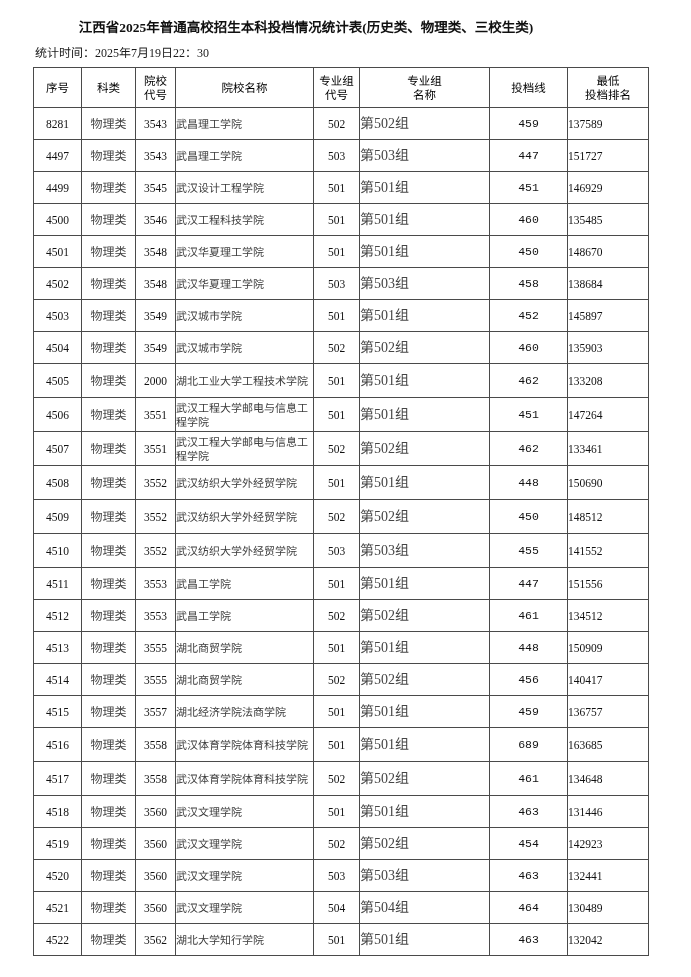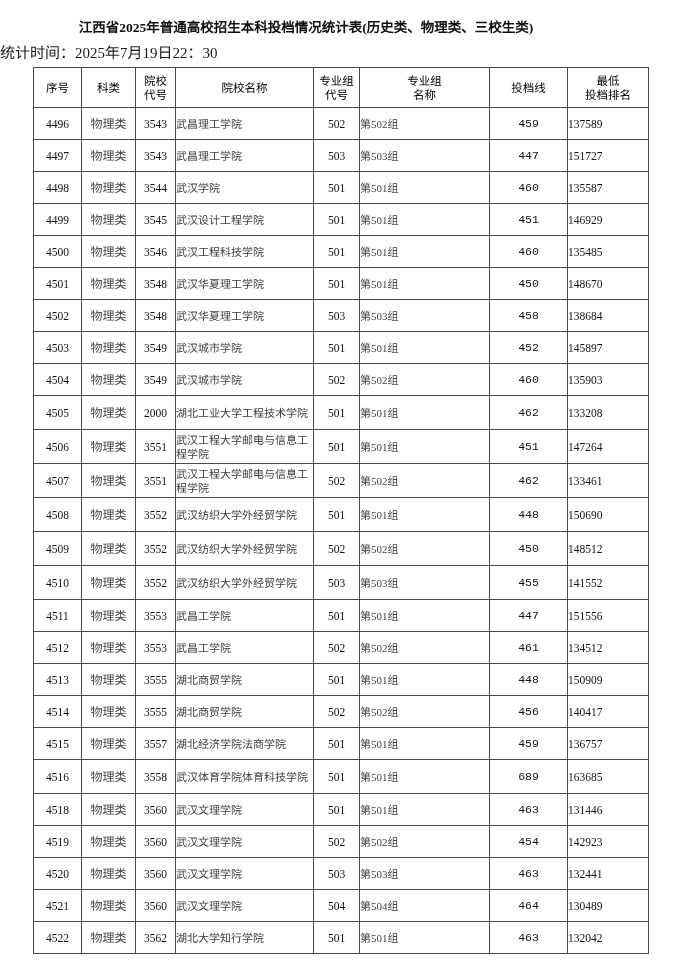--- a/index.html
+++ b/index.html
@@ -25,22 +25,23 @@
     text-align: center;
     font-size: 13.5px;
     font-weight: bold;
     letter-spacing: 0px;
     margin: 0;
     padding-top: 19px;
     line-height: 18px;
     color: #101010;
   }
   .timestamp {
-    font-size: 15px;
+    font-size: 12px;
     margin: 0;
+    padding-left: 35px;
     padding-top: 9px;
     line-height: 14px;
     color: #1a1a1a;
     letter-spacing: 0px;
   }
   .table-wrap {
     padding-top: 7px;
     padding-left: 33px;
     padding-right: 43px;
   }
@@ -96,21 +97,21 @@
     padding-left: 3px;
     line-height: 15px;
   }
   td.c-group-code {
     text-align: center;
     font-size: 11.5px;
     color: #111111;
   }
   td.c-group-name {
     text-align: left;
-    font-size: 11px;
+    font-size: 14px;
     color: #454545;
     padding-left: 5px;
   }
   td.c-score {
     text-align: center;
     font-size: 11.5px;
     color: #111111;
     font-family: Liberation Mono, monospace;
   }
   td.c-rank {
@@ -175,50 +176,40 @@
               <span class="hdr-line">投档线</span>
             </th>
             <th>
               <span class="hdr-line">最低</span>
               <span class="hdr-line">投档排名</span>
             </th>
           </tr>
       </thead>
       <tbody>
           <tr class="row-single">
-            <td class="c-seq">4496</td>
+            <td class="c-seq">8281</td>
             <td class="c-category">物理类</td>
             <td class="c-code">3543</td>
             <td class="c-school">武昌理工学院</td>
             <td class="c-group-code">502</td>
             <td class="c-group-name">第502组</td>
             <td class="c-score">459</td>
             <td class="c-rank">137589</td>
           </tr>
           <tr class="row-single">
             <td class="c-seq">4497</td>
             <td class="c-category">物理类</td>
             <td class="c-code">3543</td>
             <td class="c-school">武昌理工学院</td>
             <td class="c-group-code">503</td>
             <td class="c-group-name">第503组</td>
             <td class="c-score">447</td>
             <td class="c-rank">151727</td>
           </tr>
           <tr class="row-single">
-            <td class="c-seq">4498</td>
-            <td class="c-category">物理类</td>
-            <td class="c-code">3544</td>
-            <td class="c-school">武汉学院</td>
-            <td class="c-group-code">501</td>
-            <td class="c-group-name">第501组</td>
-            <td class="c-score">460</td>
-            <td class="c-rank">135587</td>
-          </tr>
-          <tr class="row-single">
             <td class="c-seq">4499</td>
             <td class="c-category">物理类</td>
             <td class="c-code">3545</td>
             <td class="c-school">武汉设计工程学院</td>
             <td class="c-group-code">501</td>
             <td class="c-group-name">第501组</td>
             <td class="c-score">451</td>
             <td class="c-rank">146929</td>
           </tr>
           <tr class="row-single">
@@ -384,20 +375,30 @@
           <tr class="row-double">
             <td class="c-seq">4516</td>
             <td class="c-category">物理类</td>
             <td class="c-code">3558</td>
             <td class="c-school">武汉体育学院体育科技学院</td>
             <td class="c-group-code">501</td>
             <td class="c-group-name">第501组</td>
             <td class="c-score">689</td>
             <td class="c-rank">163685</td>
           </tr>
+          <tr class="row-double">
+            <td class="c-seq">4517</td>
+            <td class="c-category">物理类</td>
+            <td class="c-code">3558</td>
+            <td class="c-school">武汉体育学院体育科技学院</td>
+            <td class="c-group-code">502</td>
+            <td class="c-group-name">第502组</td>
+            <td class="c-score">461</td>
+            <td class="c-rank">134648</td>
+          </tr>
           <tr class="row-single">
             <td class="c-seq">4518</td>
             <td class="c-category">物理类</td>
             <td class="c-code">3560</td>
             <td class="c-school">武汉文理学院</td>
             <td class="c-group-code">501</td>
             <td class="c-group-name">第501组</td>
             <td class="c-score">463</td>
             <td class="c-rank">131446</td>
           </tr>

